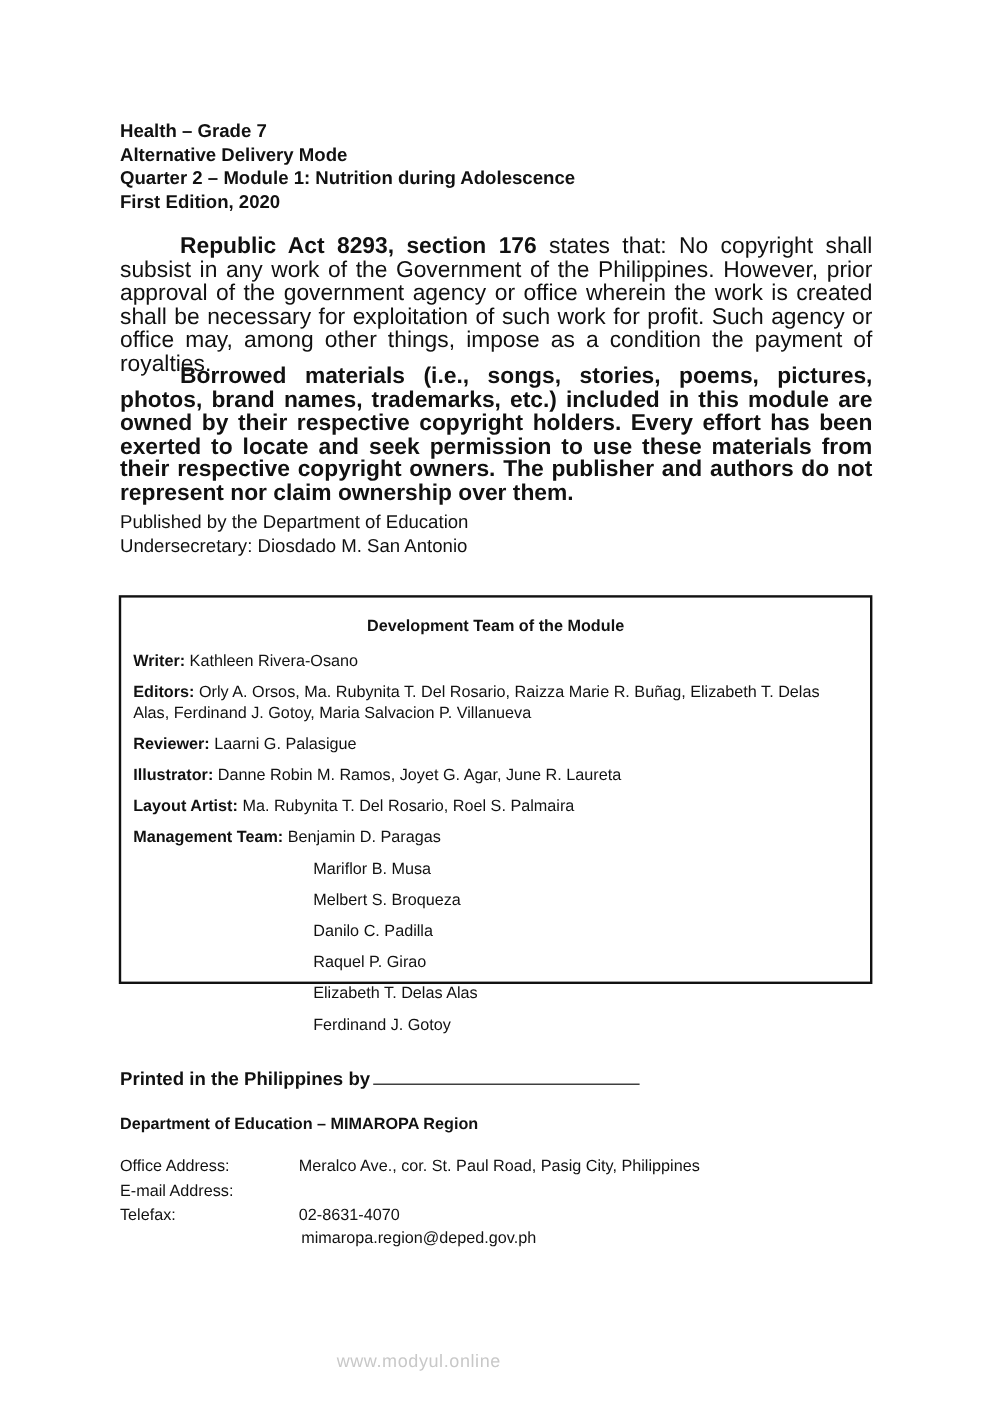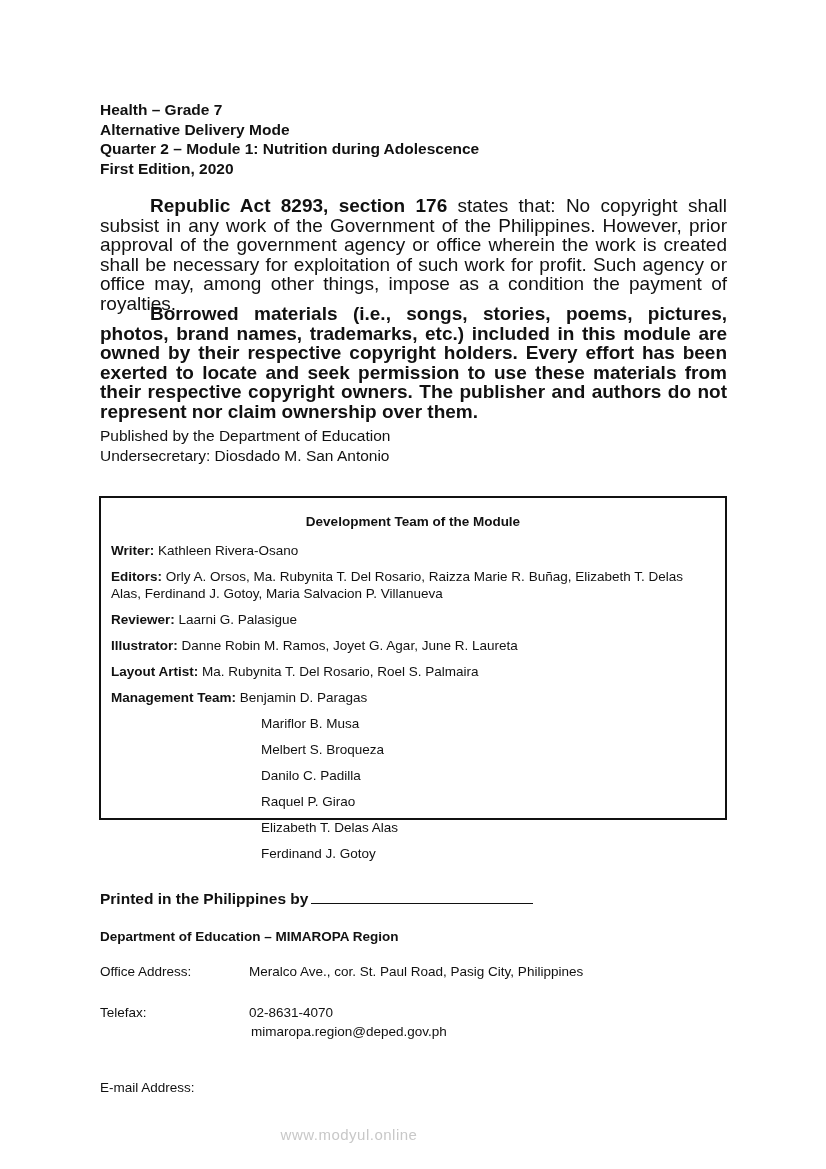--- a/index.html
+++ b/index.html
@@ -101,17 +101,17 @@
 
 <div class="abs region">Department of Education – MIMAROPA Region</div>
 
 <div class="contact">
   <span class="k" style="top:963px;">Office Address:</span>
   <span class="v" style="top:963px;">Meralco Ave., cor. St. Paul Road, Pasig City, Philippines</span>
 
   <span class="k" style="top:1004px;">Telefax:</span>
   <span class="v" style="top:1004px;">02-8631-4070</span>
 
-  <span class="k" style="top:1079px;text-align:right;">E-mail Address:</span>
+  <span class="k" style="top:984px;text-align:right;">E-mail Address:</span>
   <span class="v" style="top:1023px; left:251px;">mimaropa.region@deped.gov.ph</span>
 </div>
 
 <div class="abs watermark">www.modyul.online</div>
 
 </body></html>

